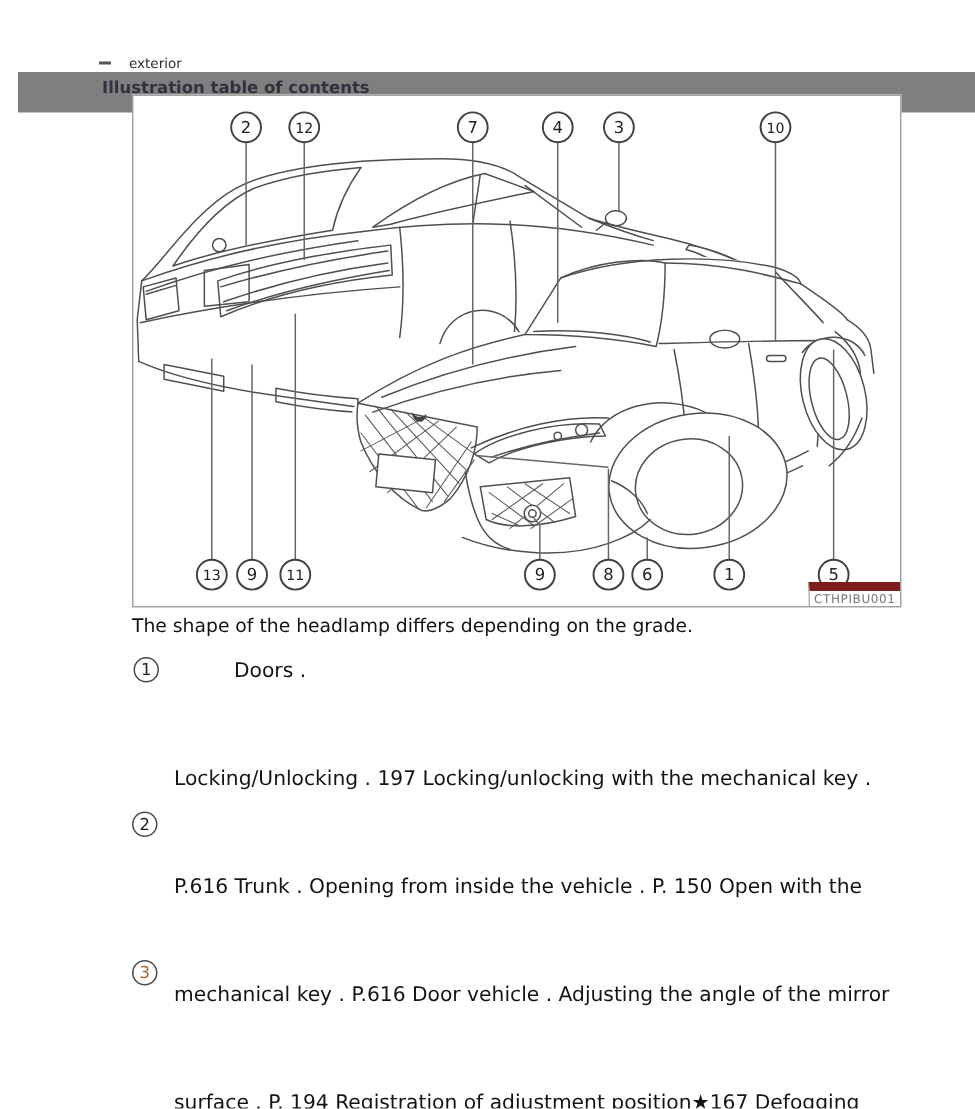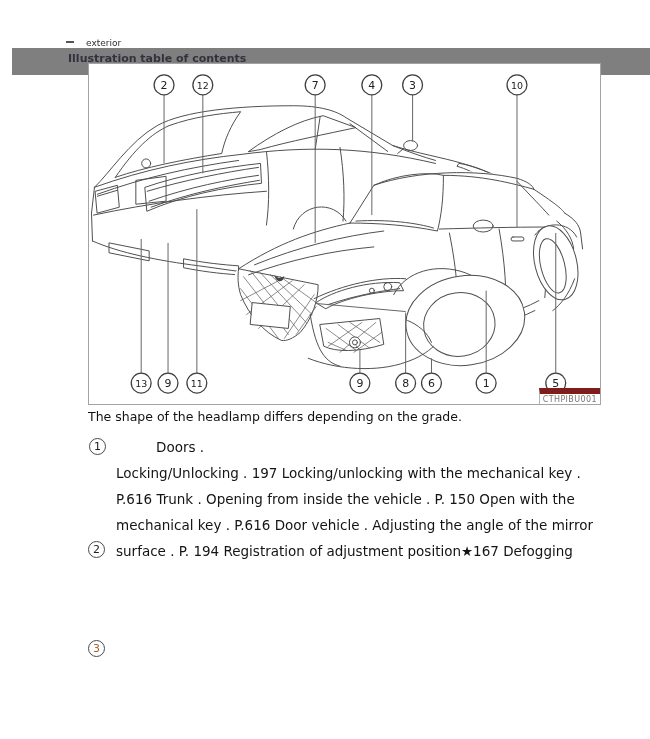--- a/index.html
+++ b/index.html
@@ -35,21 +35,21 @@
   .num-marker{
     position:absolute;width:17px;height:17px;border:1.2px solid #4a4a4a;border-radius:50%;
     font-size:11px;color:#222;text-align:center;line-height:16px;background:#fff;box-sizing:border-box;
   }
   .item-title{
     position:absolute;left:116px;top:439px;font-size:13.5px;color:#141414;margin-left:40px;
   }
   .body-para{
     position:absolute;left:116px;top:460px;width:470px;font-size:13.5px;color:#141414;
   }
-  .pline{line-height:26px;white-space:nowrap;}
+  .pline{line-height:26px;white-space:nowrap;margin-top:46px;}
   svg text{font-family:"DejaVu Sans","Liberation Sans",sans-serif;}
 </style>
 </head>
 <body>
 
 <div class="header-bar">
   <div class="header-title">Illustration table of contents</div>
 </div>
 
 <div class="section-bullet"></div>

